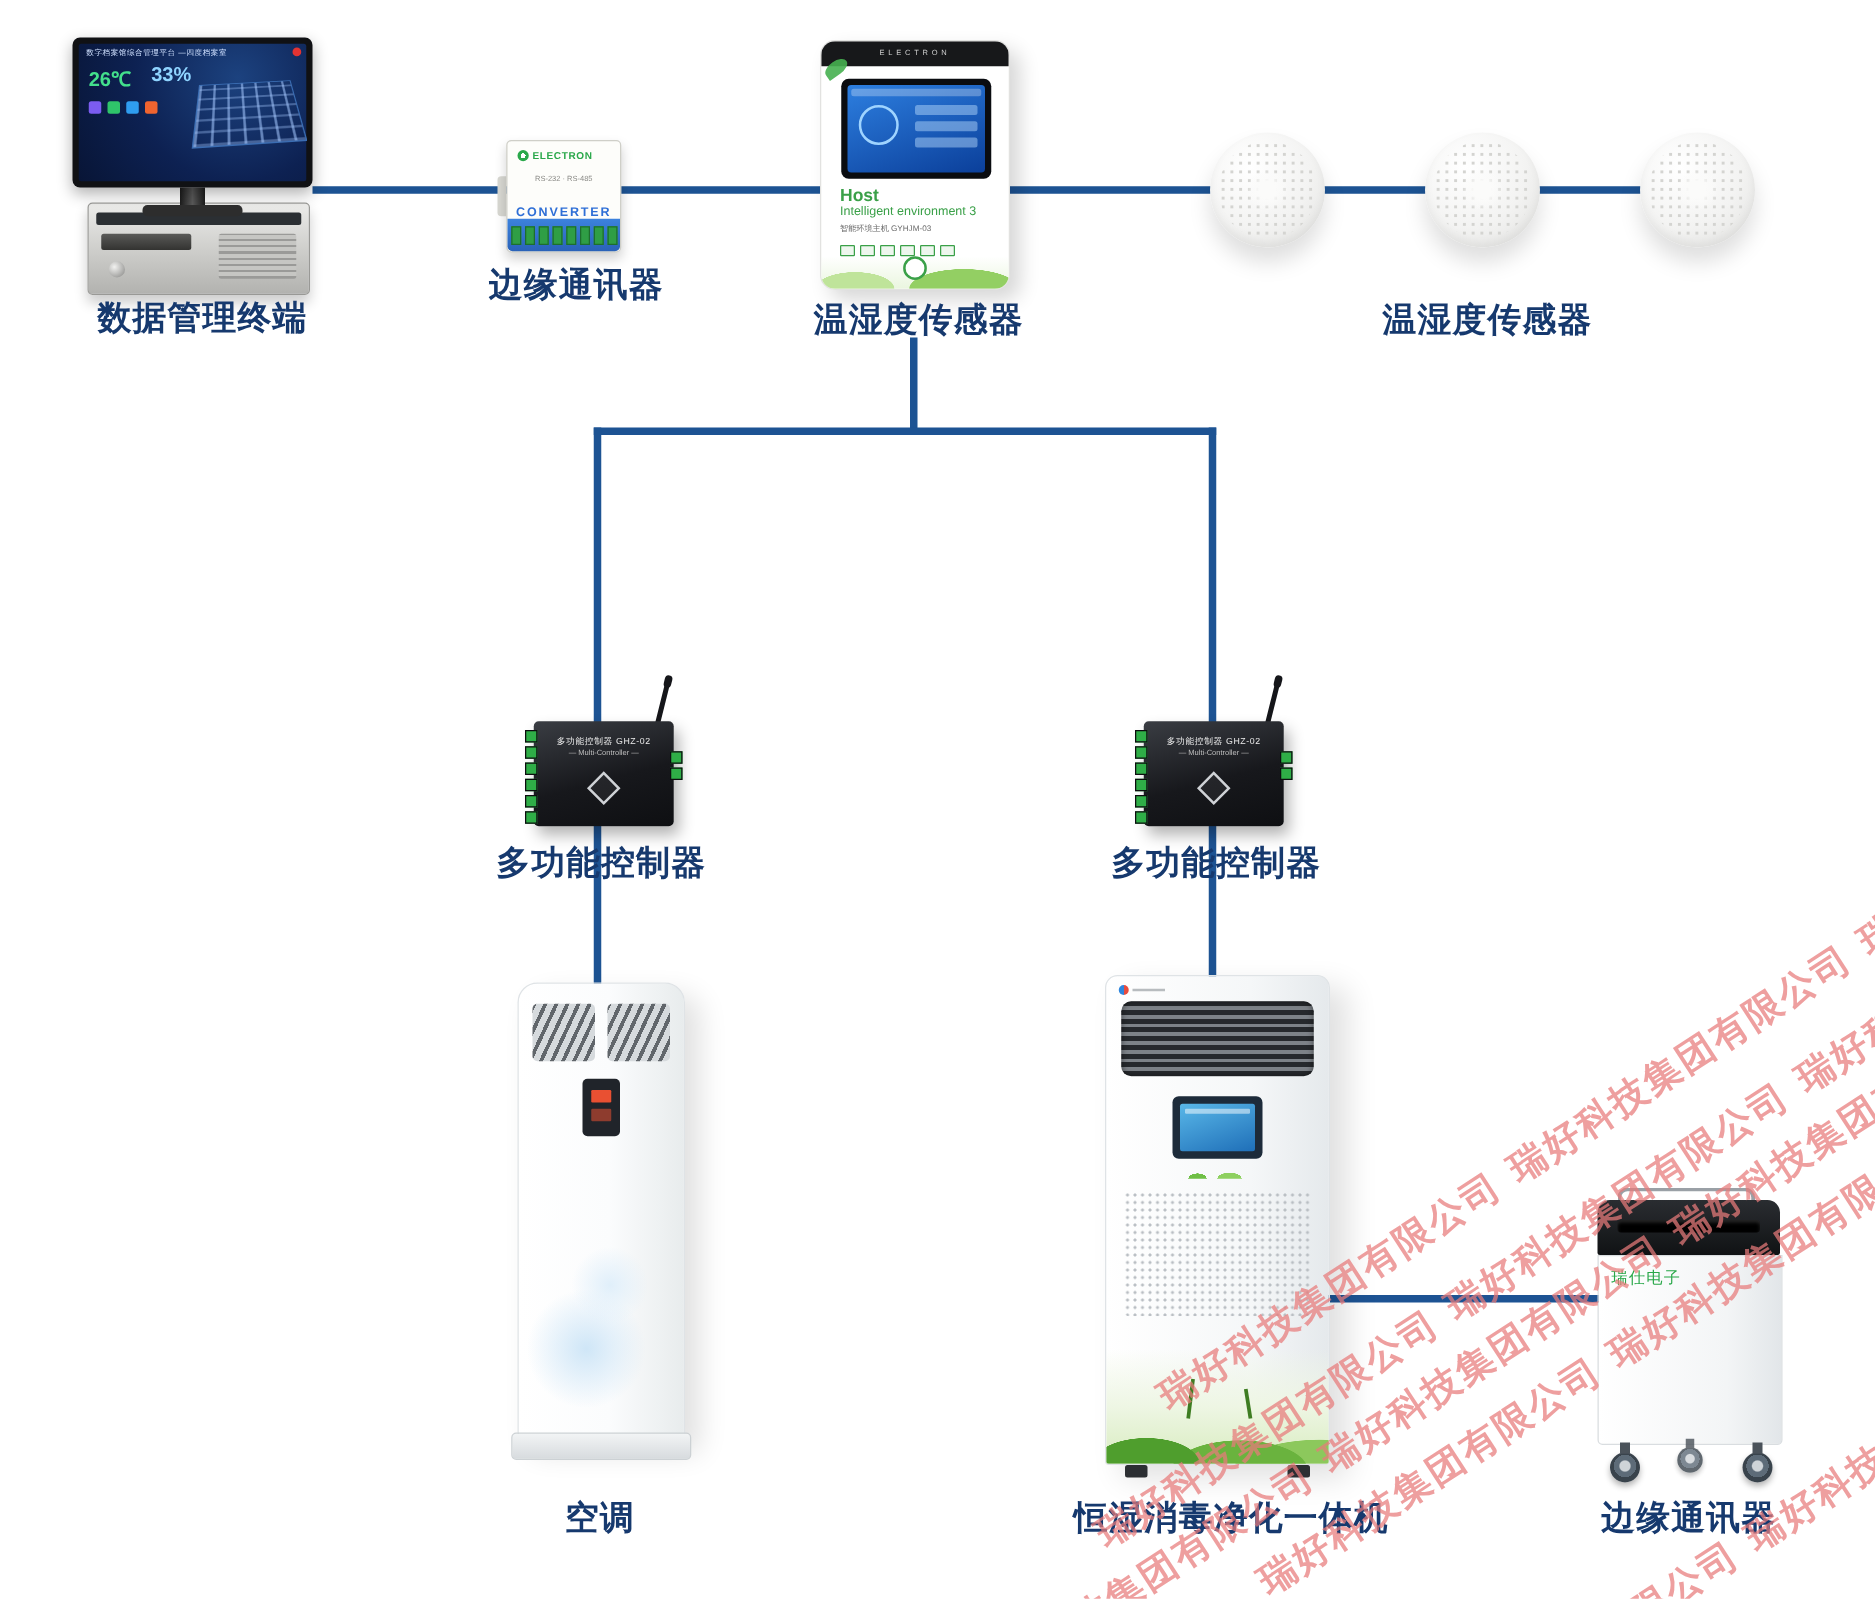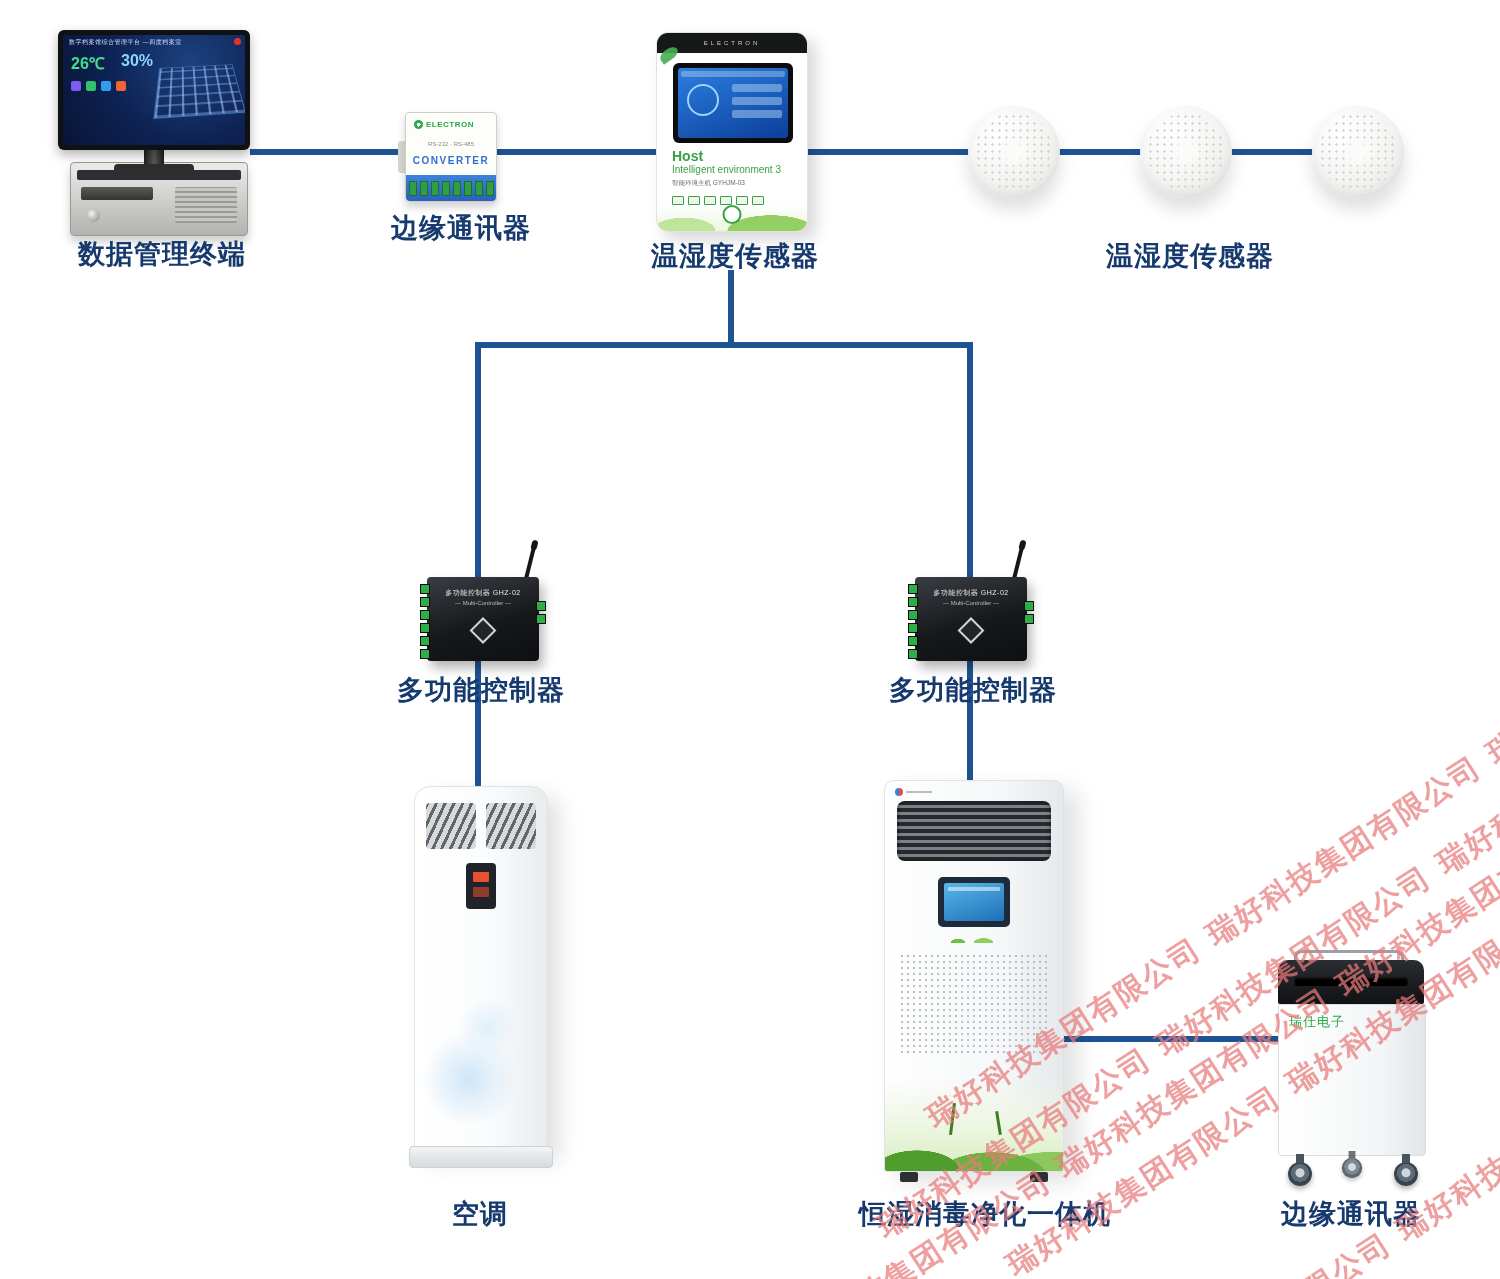--- a/index.html
+++ b/index.html
@@ -55,21 +55,21 @@
 
   
   .cv-body{position:absolute;inset:0;background:#fdfdfa;border:1px solid #cfcfc8;border-radius:4px;
     box-shadow:0 5px 9px rgba(0,0,0,.18);}
   .cv-ear{position:absolute;left:-7px;top:32%;width:7px;height:36%;background:#d8d8d2;border-radius:3px 0 0 3px;}
   .cv-brand{position:absolute;top:7px;left:8px;display:flex;align-items:center;gap:3px;
     font-size:8px;font-weight:bold;color:#2aa84a;letter-spacing:.5px;}
   .cv-logo{width:9px;height:9px;border-radius:50%;display:inline-block;
     background:radial-gradient(circle,#ffffff 0 2px,#2aa84a 2px);}
   .cv-iface{position:absolute;top:28px;width:100%;text-align:center;font-size:6px;color:#8a8a86;}
-  .cv-name{position:absolute;top:42px;width:100%;text-align:center;font-size:10px;font-weight:bold;
+  .cv-name{position:absolute;top:52px;width:100%;text-align:center;font-size:10px;font-weight:bold;
     color:#2f6fd6;letter-spacing:1.5px;}
   .cv-bottom{position:absolute;left:0;right:0;bottom:0;height:26px;border-radius:0 0 4px 4px;
     background:linear-gradient(180deg,#3c82dd,#2a62b8);}
   .cv-pins{position:absolute;left:0;right:0;bottom:5px;display:flex;gap:3px;justify-content:center;}
   .cv-pins i{width:6px;height:13px;background:#2f9e45;border:1px solid #1d6e2e;display:block;}
 
   
   .host-body{position:absolute;inset:0;background:#ffffff;border:1px solid #e2e2e0;border-radius:12px;
     box-shadow:8px 8px 16px rgba(0,0,0,.16);overflow:hidden;}
   .host-top{position:absolute;top:0;left:0;right:0;height:20px;background:#17181a;
@@ -229,21 +229,21 @@
       <div class="pc-slot"></div>
       <div class="pc-vents"></div>
       <div class="pc-knob"></div>
     </div>
     <div class="mon-neck"></div>
     <div class="mon-base"></div>
     <div class="mon-screen">
       <div class="mon-inner">
         <div class="scr-title">数字档案馆综合管理平台 —四度档案室</div>
         <div class="scr-temp">26℃</div>
-        <div class="scr-hum">30%</div>
+        <div class="scr-hum">33%</div>
         <div class="scr-icons">
             <i></i>
             <i></i>
             <i></i>
             <i></i>
           </div>
         <div class="scr-room"></div>
         <div class="scr-dot"></div>
       </div>
     </div>

